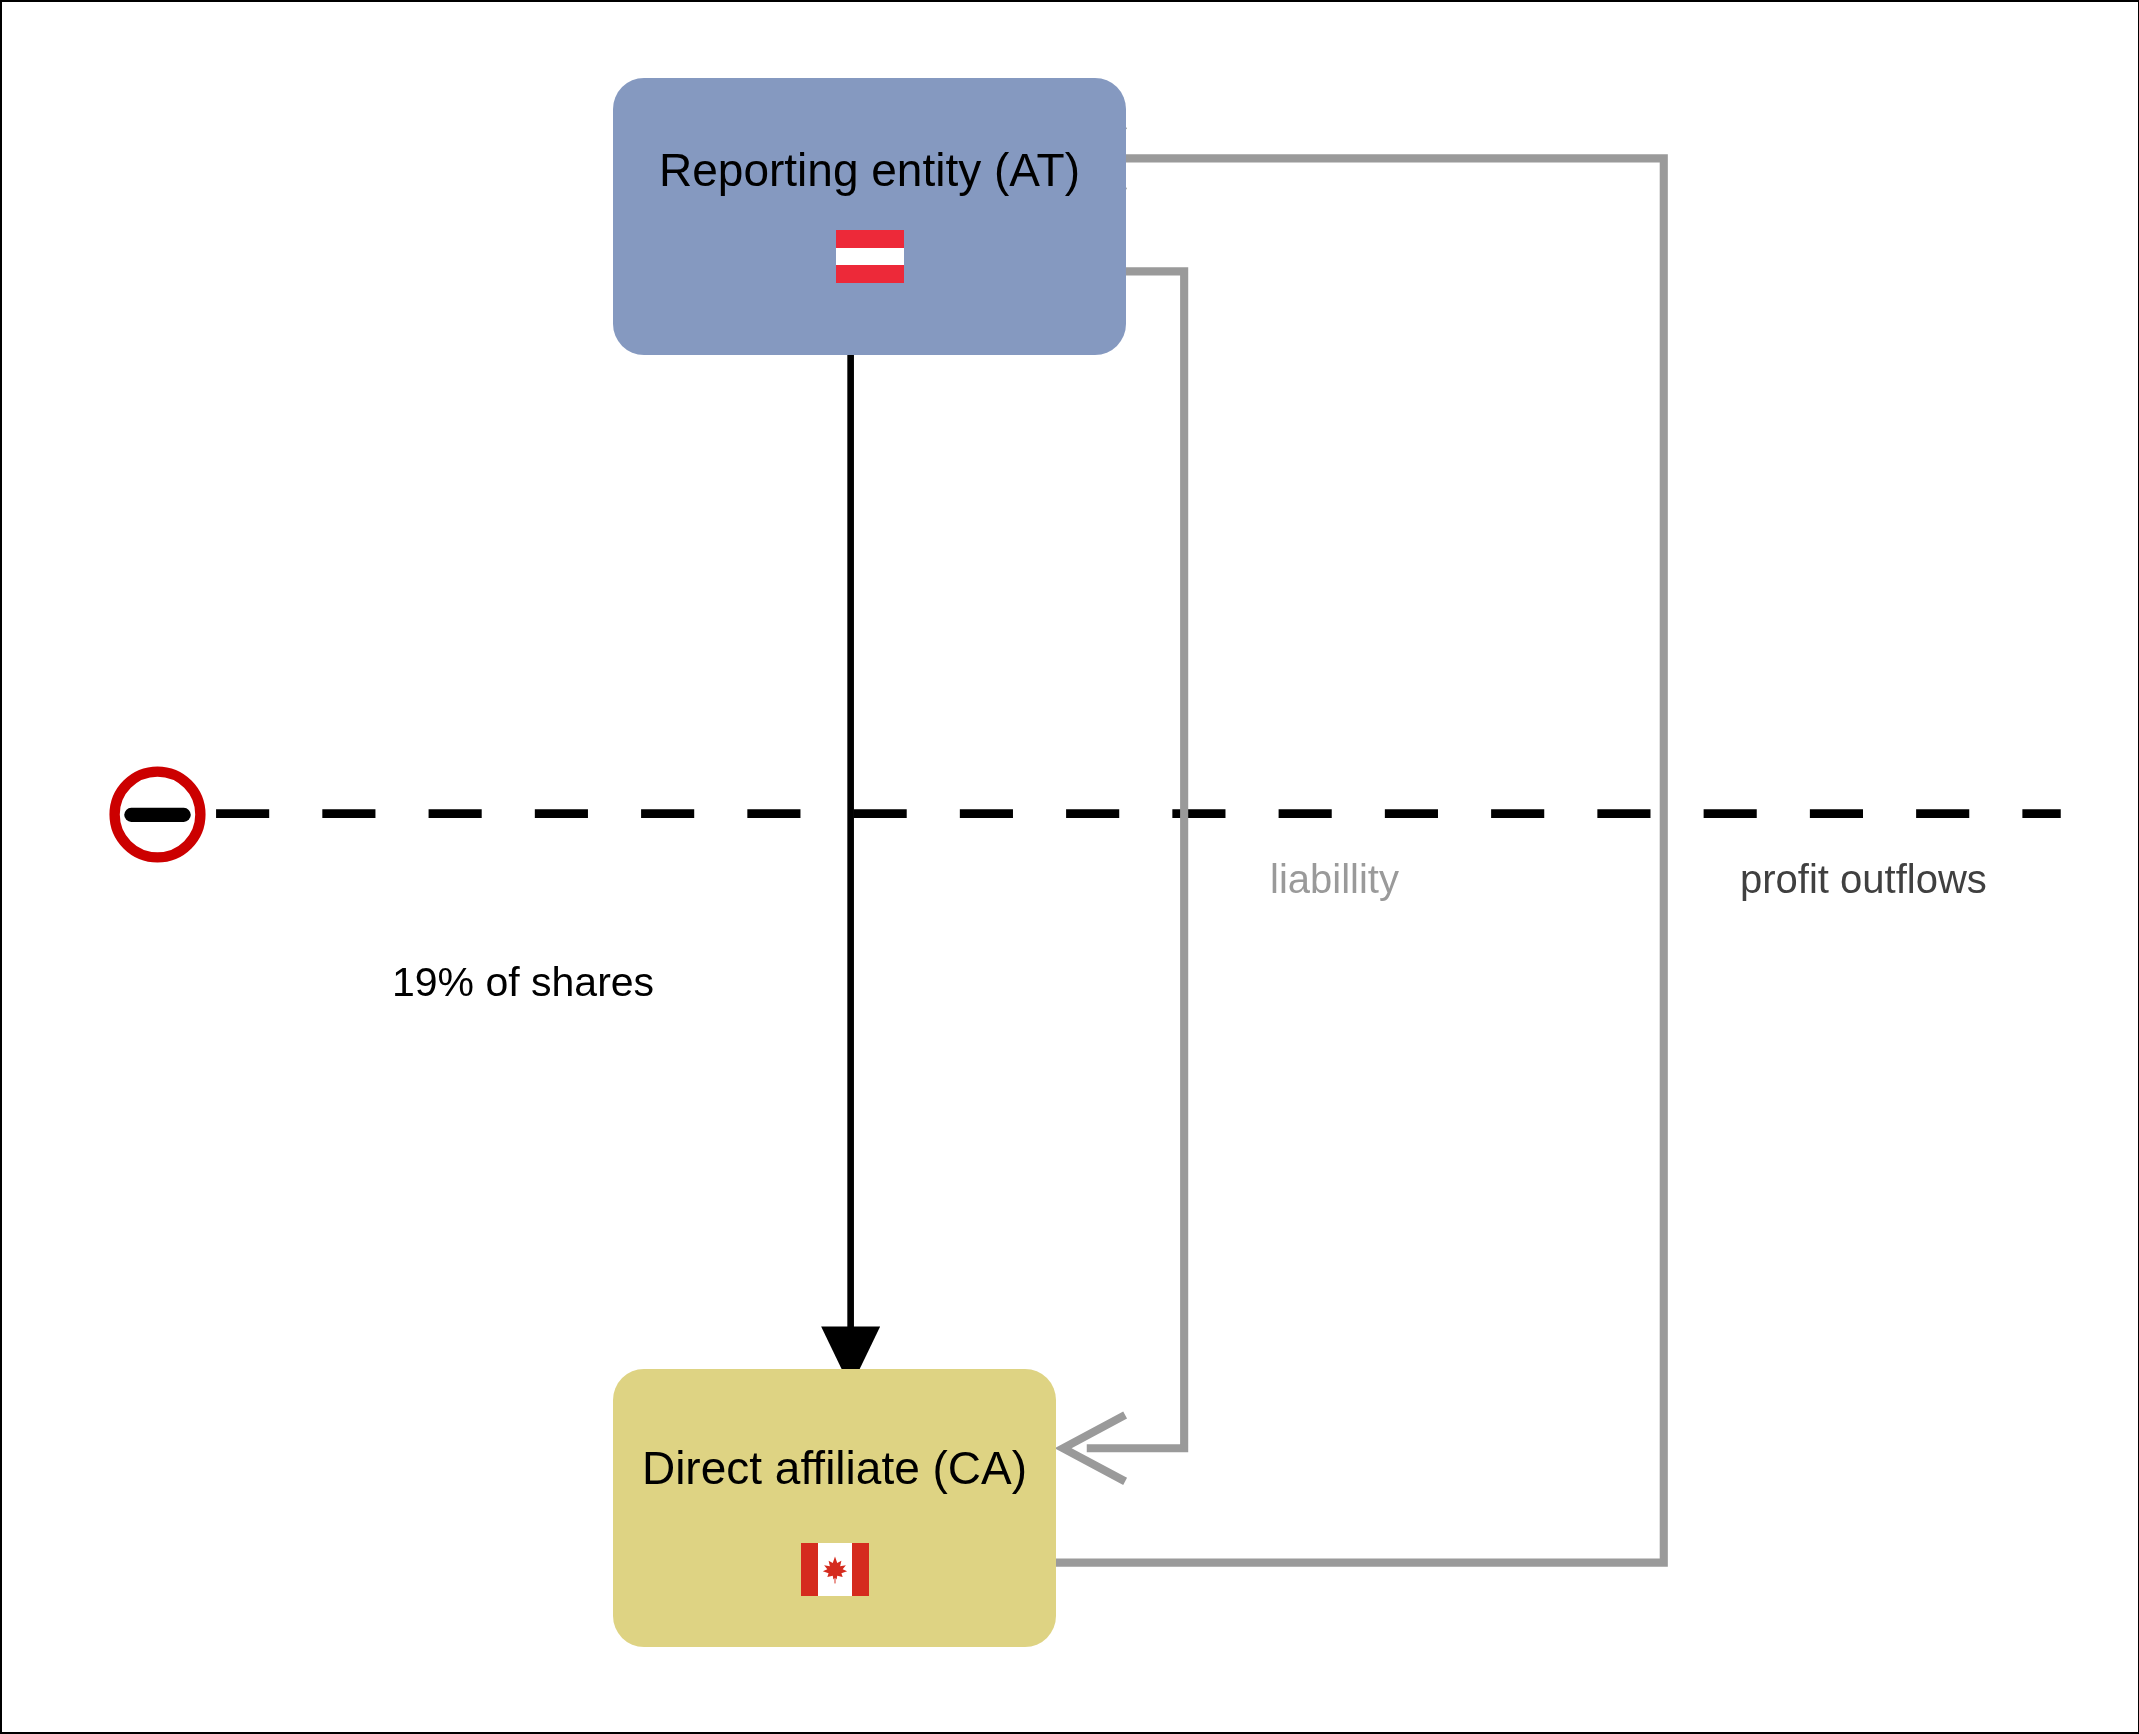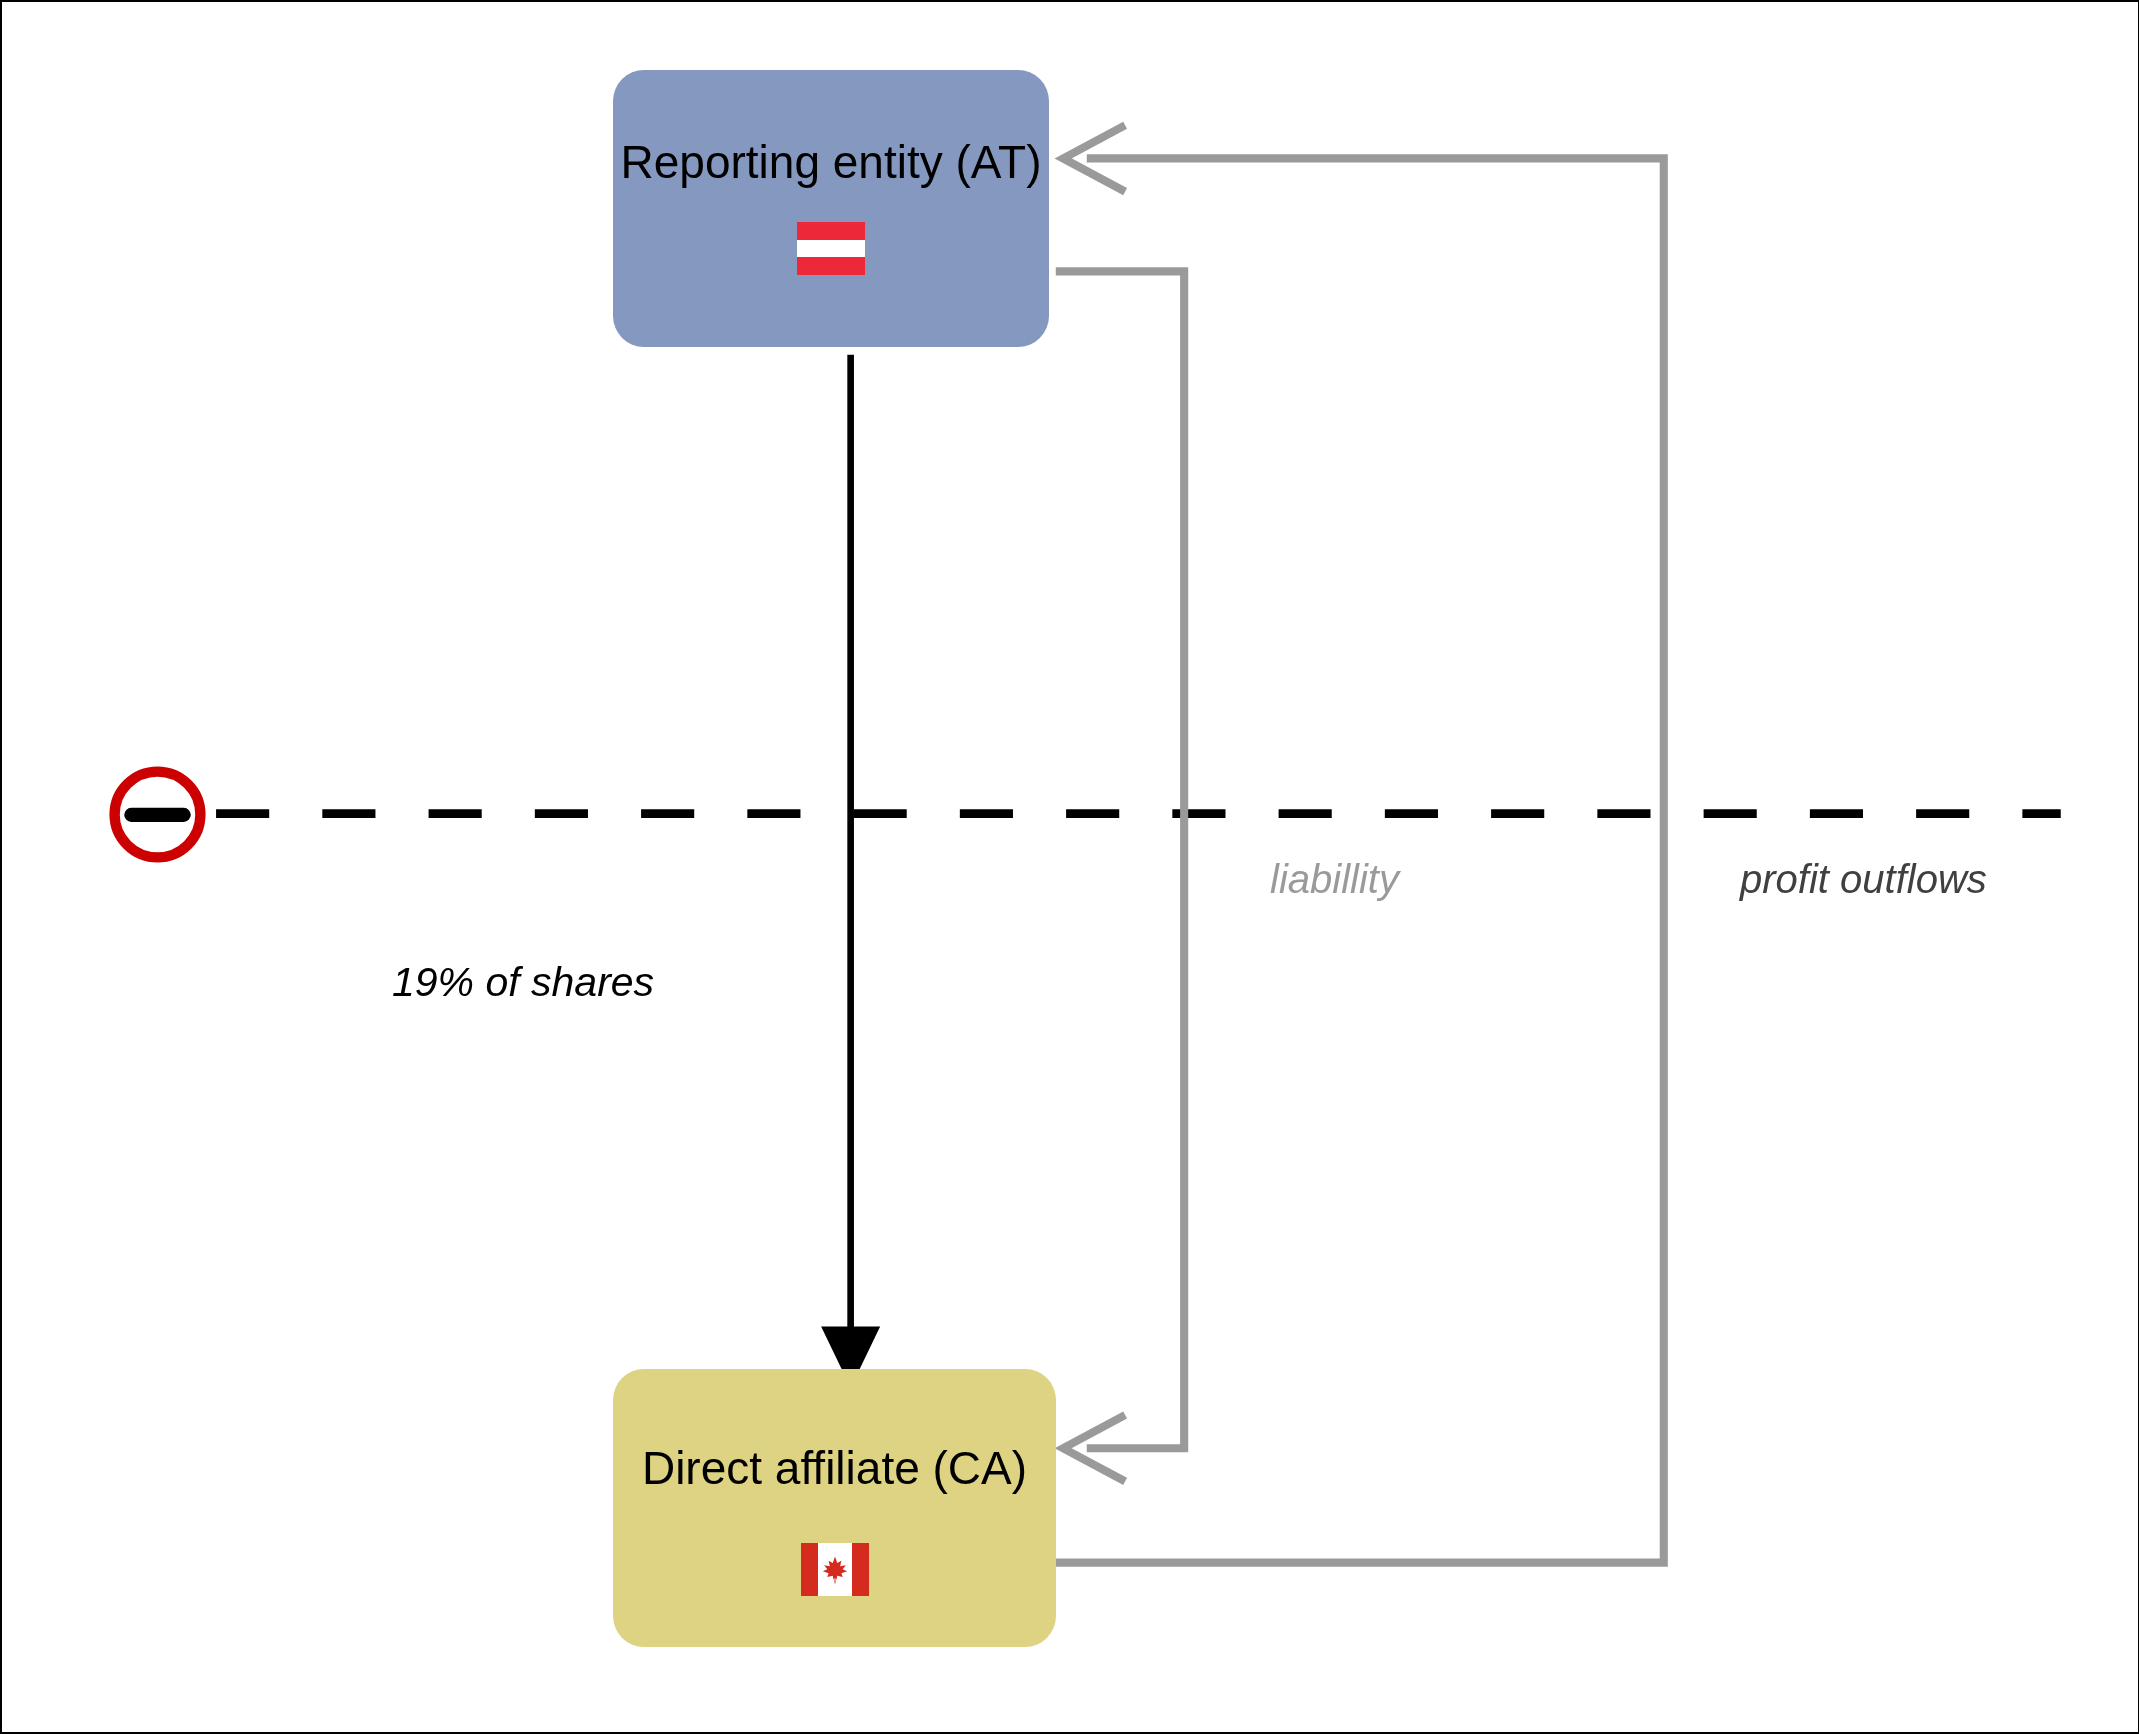--- a/index.html
+++ b/index.html
@@ -32,22 +32,22 @@
     position: absolute;
     box-sizing: border-box;
     border-radius: 31px;
     display: flex;
     flex-direction: column;
     align-items: center;
     justify-content: flex-start;
   }
   #node-reporting-entity {
     left: 611px;
-    top: 68px;
-    width: 436px;
+    top: 76px;
+    width: 513px;
     height: 277px;
     background: #8599C0;
   }
   #node-direct-affiliate {
     left: 611px;
     top: 1367px;
     width: 443px;
     height: 278px;
     background: #DED383;
     gap: 14px;
@@ -108,21 +108,20 @@
     top: 760px;
     width: 105px;
     height: 105px;
   }
 
   
   .edge-label {
     position: absolute;
     white-space: pre;
     line-height: 1.28;
-    font-style: italic;
   }
   #label-shareholding {
     left: 390px;
     top: 849px;
     font-size: 41px;
     color: #000000;
   }
   #label-liability {
     left: 1268px;
     top: 852px;

